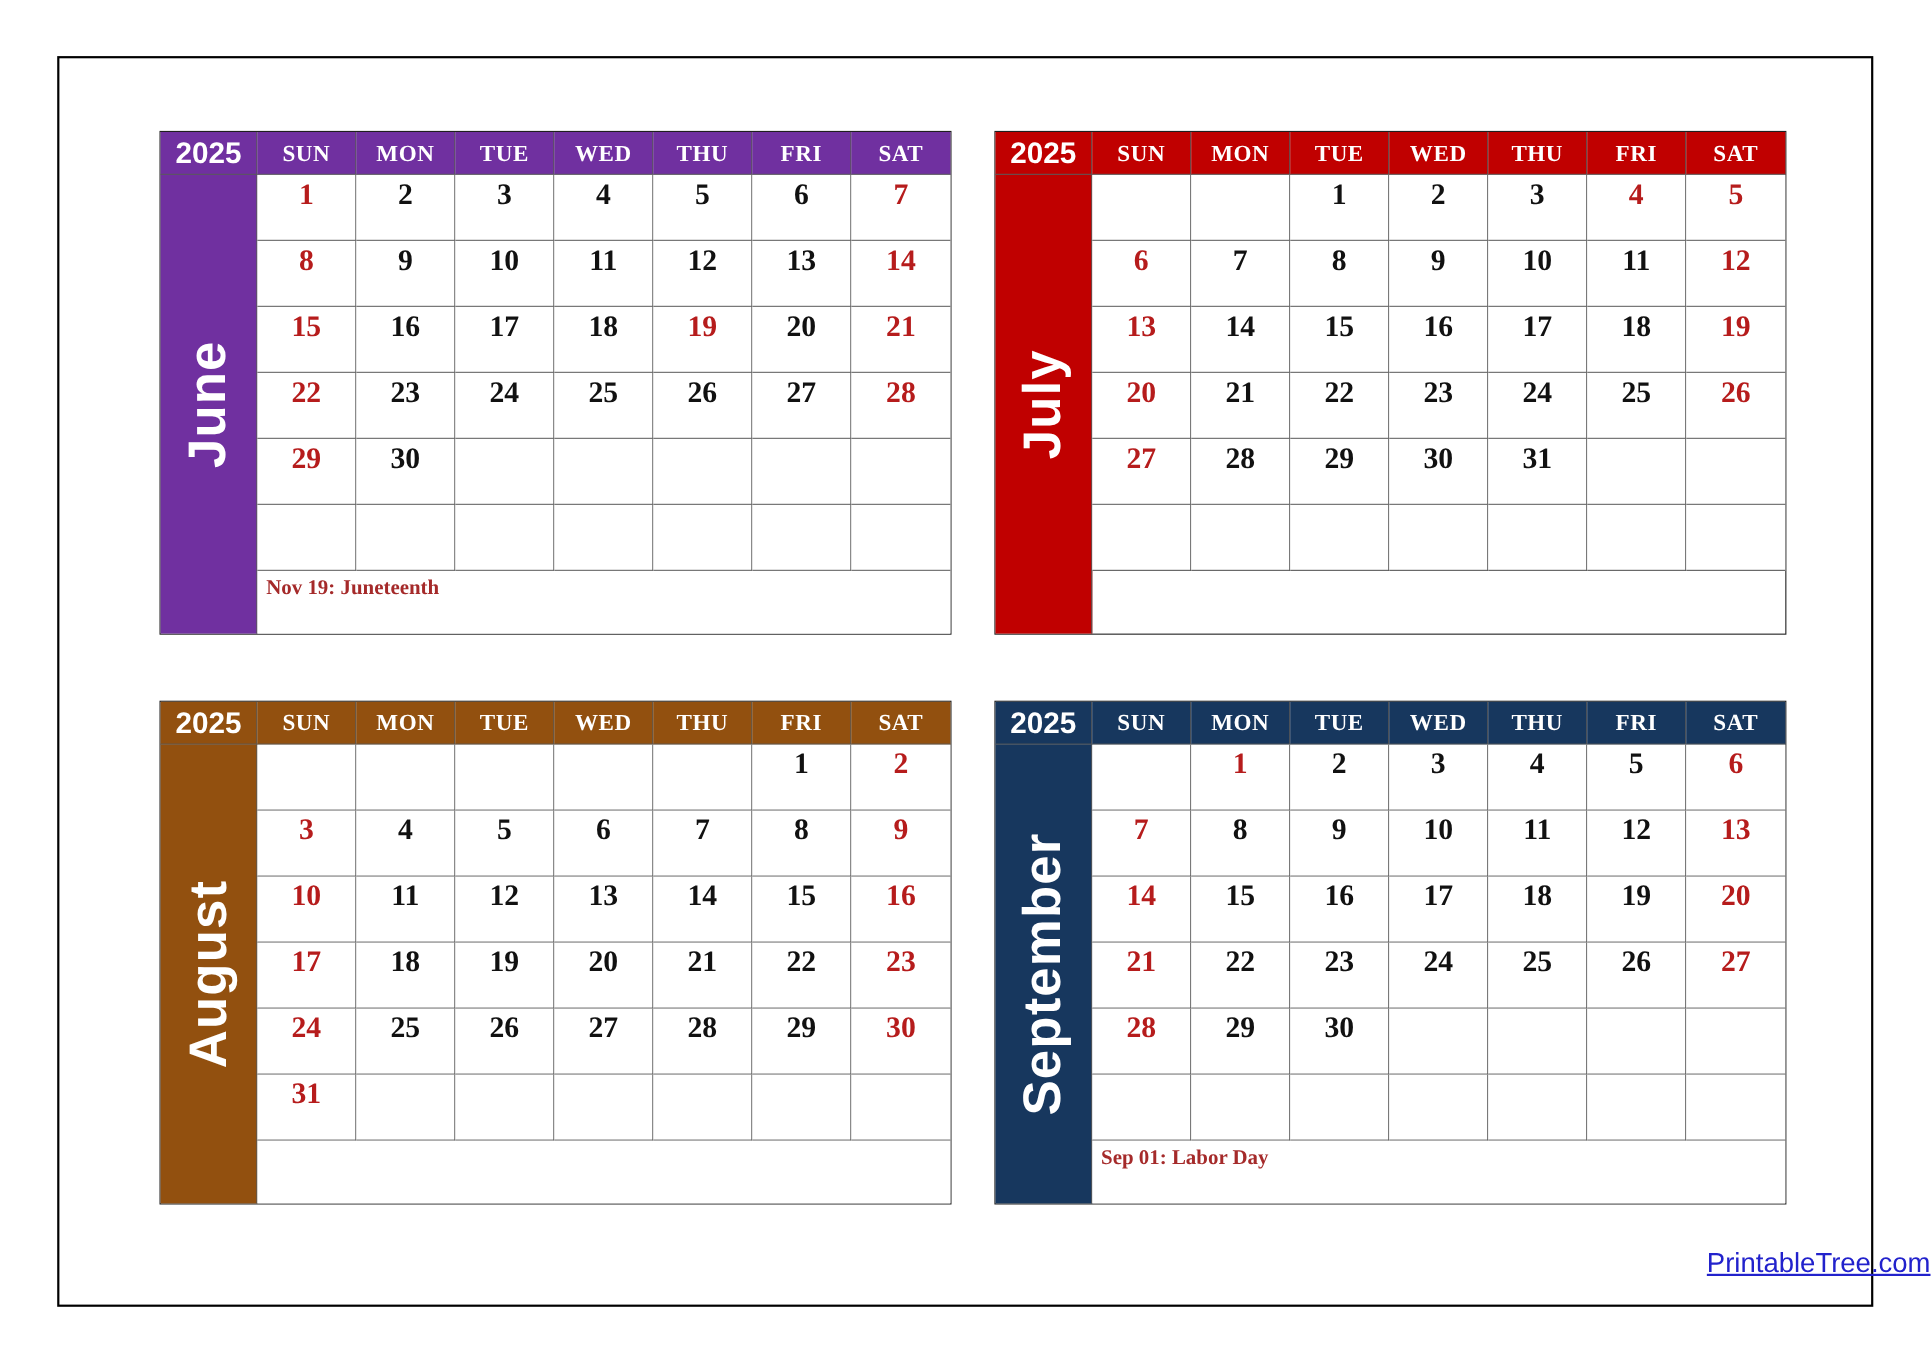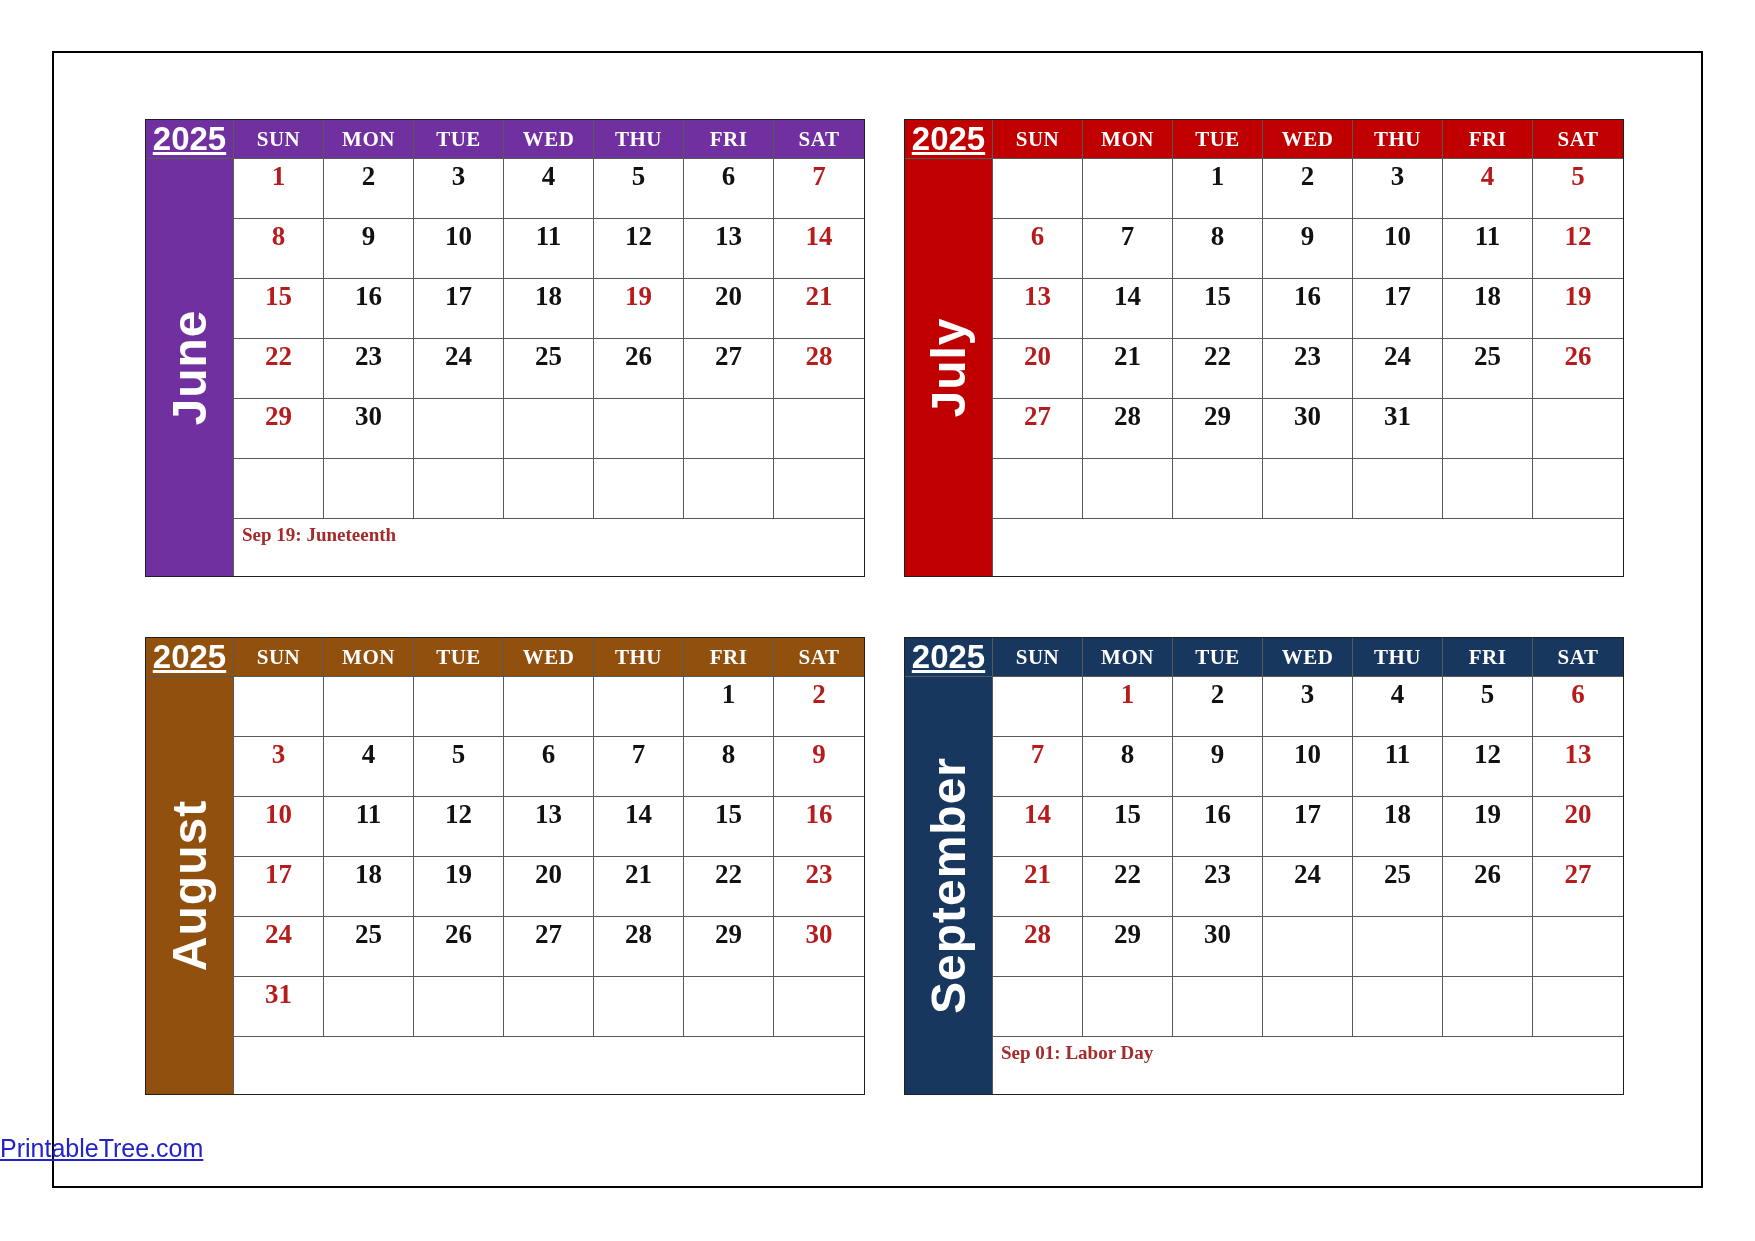--- a/index.html
+++ b/index.html
@@ -29,24 +29,23 @@
   }
   .cal-june{left:145px;top:119px;}
   .cal-july{left:904px;top:119px;}
   .cal-august{left:145px;top:637px;}
   .cal-september{left:904px;top:637px;}
 
   .year-cell{
     display:flex;align-items:center;justify-content:center;
     color:#ffffff;
     font-family:"Liberation Sans", sans-serif;
-    font-weight:700;font-size:33px;
+    font-weight:700;font-size:27px;
     border-right:1px solid #595959;
     border-bottom:1px solid #595959;
-    text-decoration:underline;
   }
   .day-header{
     display:flex;align-items:center;justify-content:center;
     color:#ffffff;
     font-family:"Liberation Serif", serif;
     font-weight:700;font-size:21px;
     letter-spacing:.5px;
     border-right:1px solid #595959;
     border-bottom:1px solid #595959;
   }
@@ -82,21 +81,21 @@
     grid-column:2 / span 7;
     grid-row:8;
     background:#ffffff;
     padding:5px 0 0 8px;
     box-sizing:border-box;
     font-weight:700;font-size:19px;
   }
   .footer{
     position:absolute;
     left:0;right:0;top:1134px;
-    text-align:left;
+    text-align:right;
     font-family:"Liberation Sans", sans-serif;
     font-size:25px;
   }
   .footer a{
     text-decoration:underline;
     cursor:pointer;
   }
 </style>
 </head>
 <body>
@@ -151,21 +150,21 @@
       <div class="date-cell" style="color: rgb(17, 17, 17);"></div>
       <div class="date-cell" style="color: rgb(17, 17, 17);"></div>
       <div class="date-cell last-col" style="color: rgb(17, 17, 17);"></div>
       <div class="date-cell" style="color: rgb(17, 17, 17);"></div>
       <div class="date-cell" style="color: rgb(17, 17, 17);"></div>
       <div class="date-cell" style="color: rgb(17, 17, 17);"></div>
       <div class="date-cell" style="color: rgb(17, 17, 17);"></div>
       <div class="date-cell" style="color: rgb(17, 17, 17);"></div>
       <div class="date-cell" style="color: rgb(17, 17, 17);"></div>
       <div class="date-cell last-col" style="color: rgb(17, 17, 17);"></div>
-      <div class="holiday-strip" style="color: rgb(165, 42, 42);">Sep 19: Juneteenth</div>
+      <div class="holiday-strip" style="color: rgb(165, 42, 42);">Nov 19: Juneteenth</div>
     </div>
     <div class="calendar cal-july" style="border-color: rgb(31, 31, 31);">
       <div class="year-cell" style="background: rgb(192, 0, 0); color: rgb(255, 255, 255);">2025</div>
       <div class="day-header" style="background: rgb(192, 0, 0); color: rgb(255, 255, 255);">SUN</div>
       <div class="day-header" style="background: rgb(192, 0, 0); color: rgb(255, 255, 255);">MON</div>
       <div class="day-header" style="background: rgb(192, 0, 0); color: rgb(255, 255, 255);">TUE</div>
       <div class="day-header" style="background: rgb(192, 0, 0); color: rgb(255, 255, 255);">WED</div>
       <div class="day-header" style="background: rgb(192, 0, 0); color: rgb(255, 255, 255);">THU</div>
       <div class="day-header" style="background: rgb(192, 0, 0); color: rgb(255, 255, 255);">FRI</div>
       <div class="day-header last-col" style="background: rgb(192, 0, 0); color: rgb(255, 255, 255);">SAT</div>

